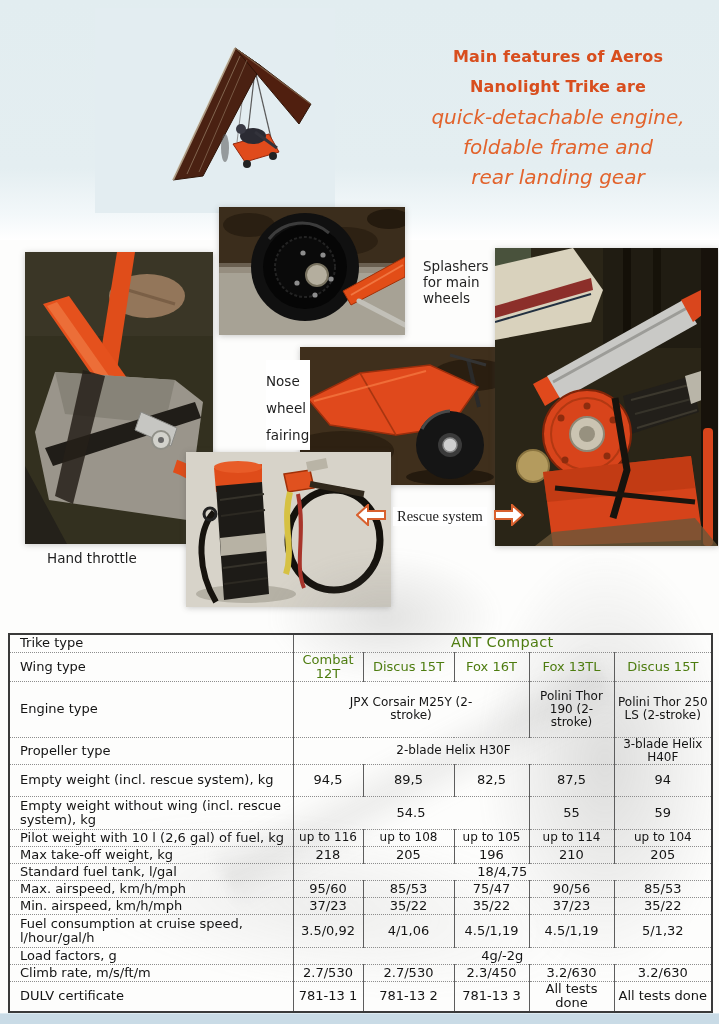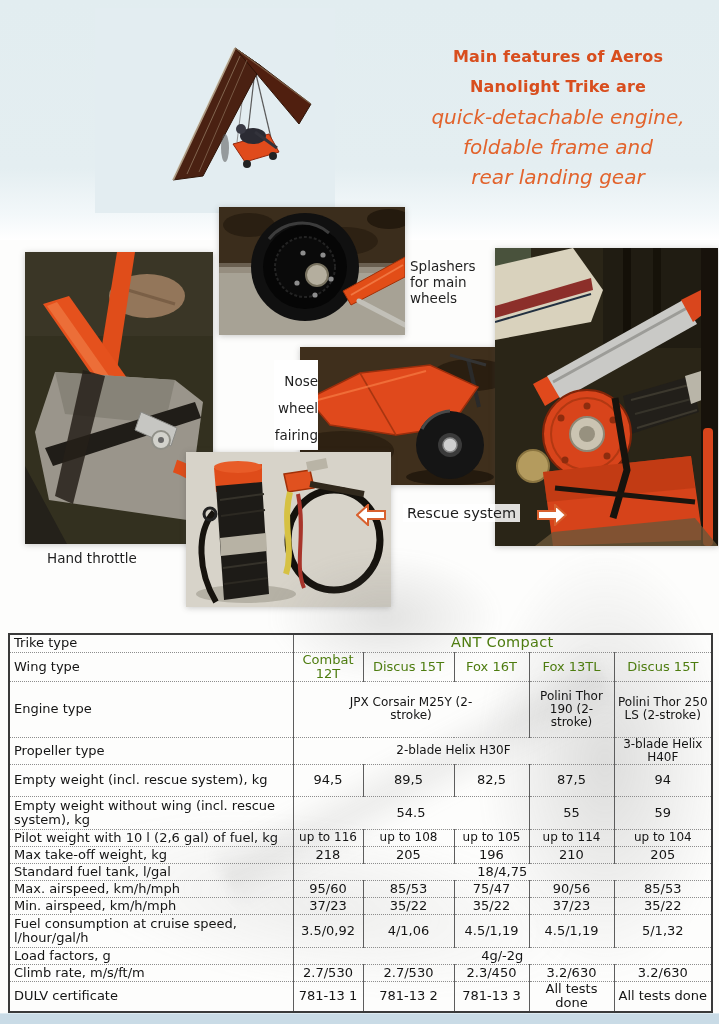--- a/index.html
+++ b/index.html
@@ -16,25 +16,25 @@
   .headline { position:absolute; left:408px; top:42px; width:300px; text-align:center; }
   .headline .b { font-weight:bold; font-size:16px; line-height:30px; color:#d84e1e; letter-spacing:.2px; }
   .headline .l { font-size:20px; line-height:30px; color:#e2632c;font-style:italic; }
   
   .photo { position:absolute; box-shadow:0 1px 6px rgba(70,70,70,.28); }
   .photo svg { display:block; }
   .noshadow { box-shadow:none; }
   
   .plabel { position:absolute; font-size:13.5px; line-height:16px; color:#1f1f1f; }
   .nosebox {
-    position:absolute; left:274px; top:360px; width:44px; height:90px;
-    background:#ffffff; text-align:right; font-size:13.5px; color:#1f1f1f;
+    position:absolute; left:266px; top:360px; width:44px; height:90px;
+    background:#ffffff; text-align:left; font-size:13.5px; color:#1f1f1f;
     padding-top:8px; box-sizing:border-box; line-height:27px;
   }
-  .rescue-label { position:absolute; left:356px; top:504px; display:flex; align-items:flex-start; gap:17px; }
+  .rescue-label { position:absolute; left:356px; top:504px; display:flex; align-items:flex-end; gap:7px;font-family:Liberation Serif, serif; }
   .rescue-label .txt { font-size:14.5px; color:#1c1c1c; background:rgba(255,255,255,.85); padding:1px 4px; }
   
   .wm { position:absolute; pointer-events:none; filter:blur(6px); }
   .wm1 { left:480px; top:548px; width:250px; height:430px;
          background:radial-gradient(closest-side, rgba(110,110,110,.22), rgba(110,110,110,0)); }
   .wm2 { left:270px; top:552px; width:230px; height:130px;
          background:radial-gradient(closest-side, rgba(120,120,120,.20), rgba(120,120,120,0)); }
   .wm3 { left:200px; top:660px; width:430px; height:240px; transform:rotate(-28deg);
          background:linear-gradient(180deg, rgba(140,140,140,0) 35%, rgba(140,140,140,.14) 50%, rgba(140,140,140,0) 65%); }
   .wm4 { left:60px; top:820px; width:520px; height:170px; transform:rotate(8deg);
@@ -45,21 +45,21 @@
     border-collapse:collapse; table-layout:fixed;
     font-size:13px; color:#141414; background:transparent;
     border:2px solid #3a3a3a;
   }
   table.spec td {
     border-top:1px dotted #8d8d8d;
     border-left:1px solid #5d5d5d;
     padding:0 3px; text-align:center; vertical-align:middle;
     line-height:1.08; overflow:hidden;
   }
-  table.spec td.lbl { text-align:left; padding-left:4px; }
+  table.spec td.lbl { text-align:left; padding-left:10px; }
   .purple { color:#4d7c0f; font-weight:normal; }
   .ant { font-size:14.5px; letter-spacing:.3px; }
   .sm { font-size:12px;margin-top:20px; }
   .wrapcap { display:inline-block; max-width:128px; }
   
   .bottombar { position:absolute; left:0; top:1013px; width:719px; height:11px; background:#c9dbe6; border-top:1px solid #dce9f0; }
 </style>
 </head>
 <body>
 
@@ -116,21 +116,21 @@
       <circle cx="104" cy="48" r="2.6" fill="#8d8d8d"></circle>
       <circle cx="112" cy="72" r="2.6" fill="#8d8d8d"></circle>
       <circle cx="96" cy="88" r="2.6" fill="#8d8d8d"></circle>
       <circle cx="78" cy="76" r="2.6" fill="#8d8d8d"></circle>
       <polygon points="124,84 186,50 186,70 132,98" fill="#e24d17" stroke="#a33008" stroke-width="1"></polygon>
       <line x1="132" y1="88" x2="184" y2="58" stroke="#f4814c" stroke-width="2" opacity="0.8"></line>
       <line x1="140" y1="94" x2="186" y2="118" stroke="#c2c0b8" stroke-width="5" stroke-linecap="round"></line>
     </svg>
   </div>
 
-  <div class="plabel" style="left:410px;top:258px;width:70px;">
+  <div class="plabel" style="left:423px;top:258px;width:70px;">
     <div>Splashers</div>
     <div>for main</div>
     <div>wheels</div>
   </div>
 
   <div class="photo" style="left:25px;top:252px;width:188px;height:292px;">
     <svg width="188" height="292" viewBox="0 0 188 292">
       <rect x="0" y="0" width="188" height="292" fill="#33301f"></rect>
       <rect x="0" y="0" width="188" height="84" fill="#3a3626"></rect>
       <ellipse cx="122" cy="44" rx="38" ry="22" fill="#93765a"></ellipse>

